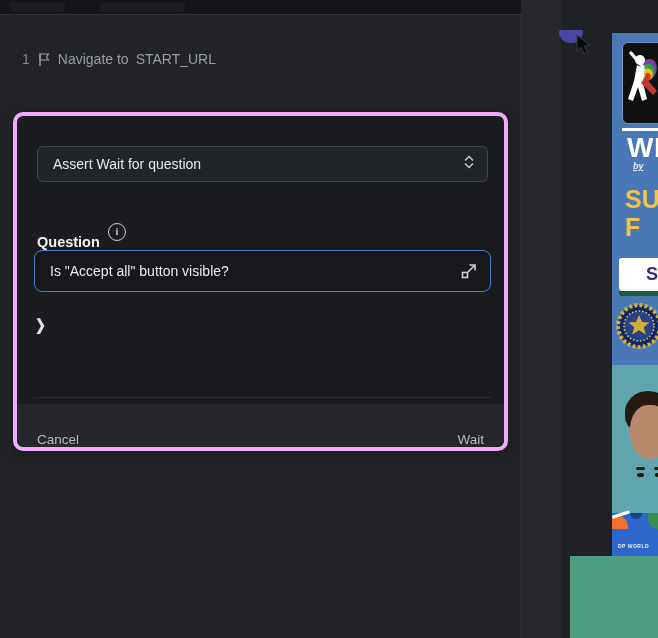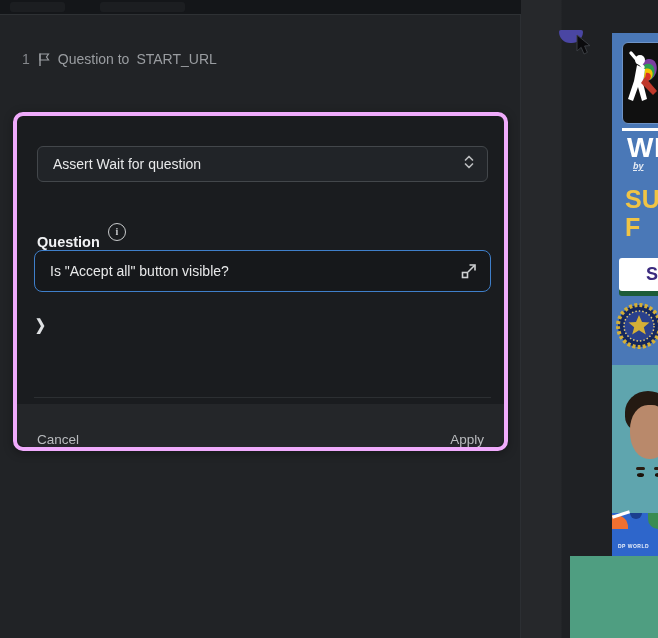--- a/index.html
+++ b/index.html
@@ -142,21 +142,21 @@
   <div class="left-panel">
 
     <div class="step-row">
       <span class="step-num">1</span>
       <span class="flag-icon">
         <svg width="14" height="15" viewBox="0 0 14 15">
           <path d="M3 1.5 V14" stroke="#9a9da1" stroke-width="1.4" fill="none"></path>
           <path d="M3 2 H11.5 L9.5 5 L11.5 8 H3 Z" stroke="#9a9da1" stroke-width="1.2" fill="none"></path>
         </svg>
       </span>
-      <span>Question to</span>
+      <span>Navigate to</span>
       <span class="step-link">START_URL</span>
     </div>
 
     <div class="card">
 
       <div class="select">
         <span class="sel-text">Assert Wait for question</span>
         <span>
           <svg width="12" height="16" viewBox="0 0 12 16">
             <path d="M2.5 6 L6 2.5 L9.5 6" stroke="#b9bbbd" stroke-width="1.7" fill="none" stroke-linecap="round" stroke-linejoin="round"></path>
@@ -182,21 +182,21 @@
       </div>
 
       <div class="advanced">
         <span class="chev">❯</span>
       </div>
 
       <div class="card-divider"></div>
 
       <div class="card-footer">
         <span class="footer-btn">Cancel</span>
-        <span class="footer-btn">Apply</span>
+        <span class="footer-btn">Wait</span>
       </div>
 
     </div>
   </div>
 
   <div class="right-area">
 
     <div class="cursor-blob"></div>
     <span class="cursor-icon">
       <svg width="22" height="24" viewBox="0 0 22 24">

